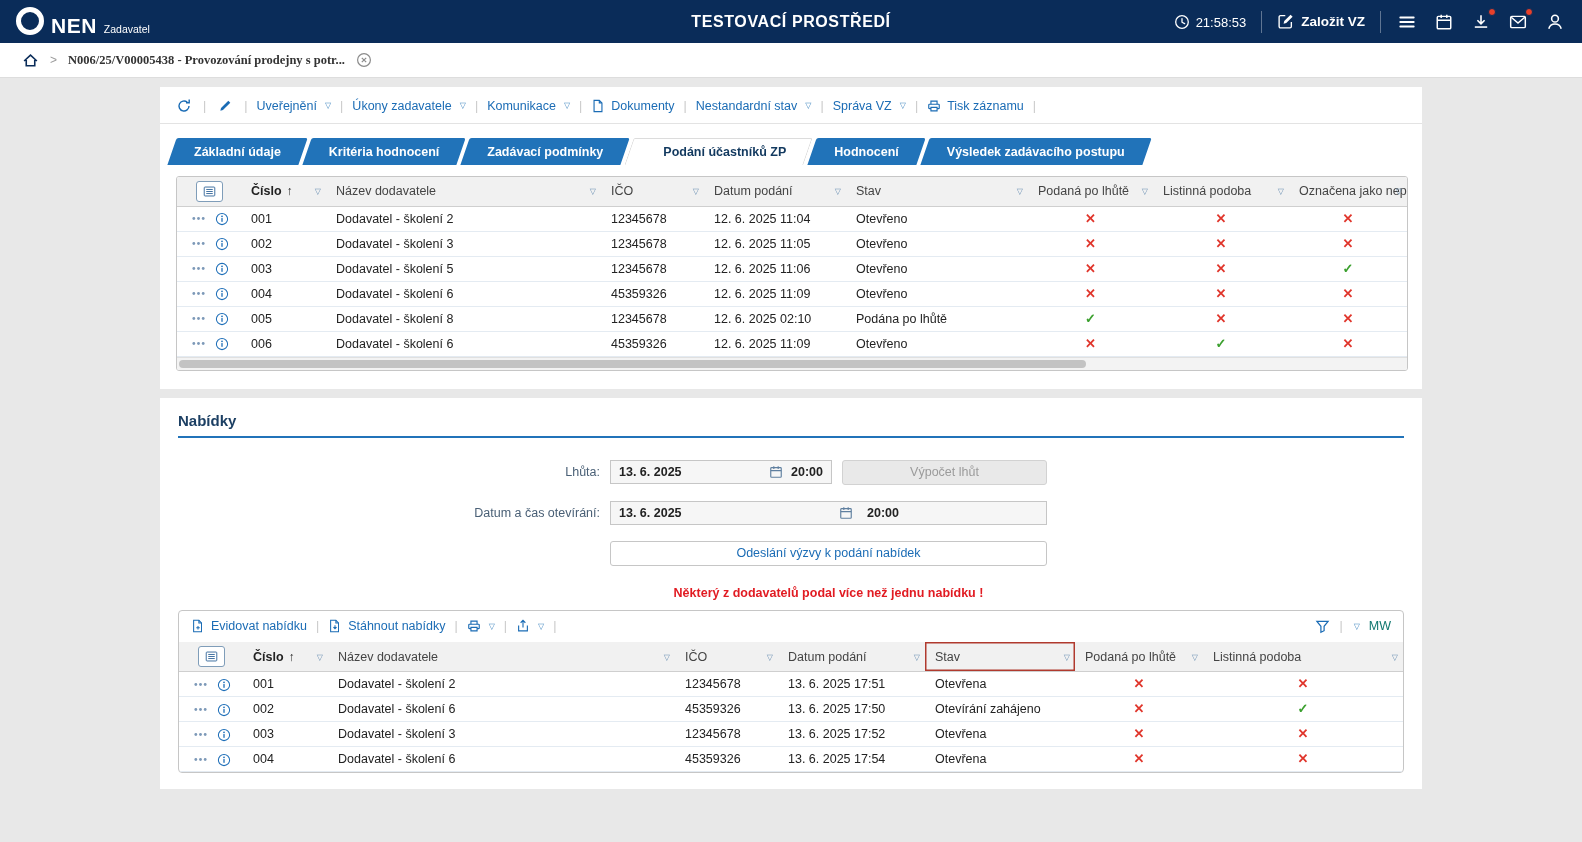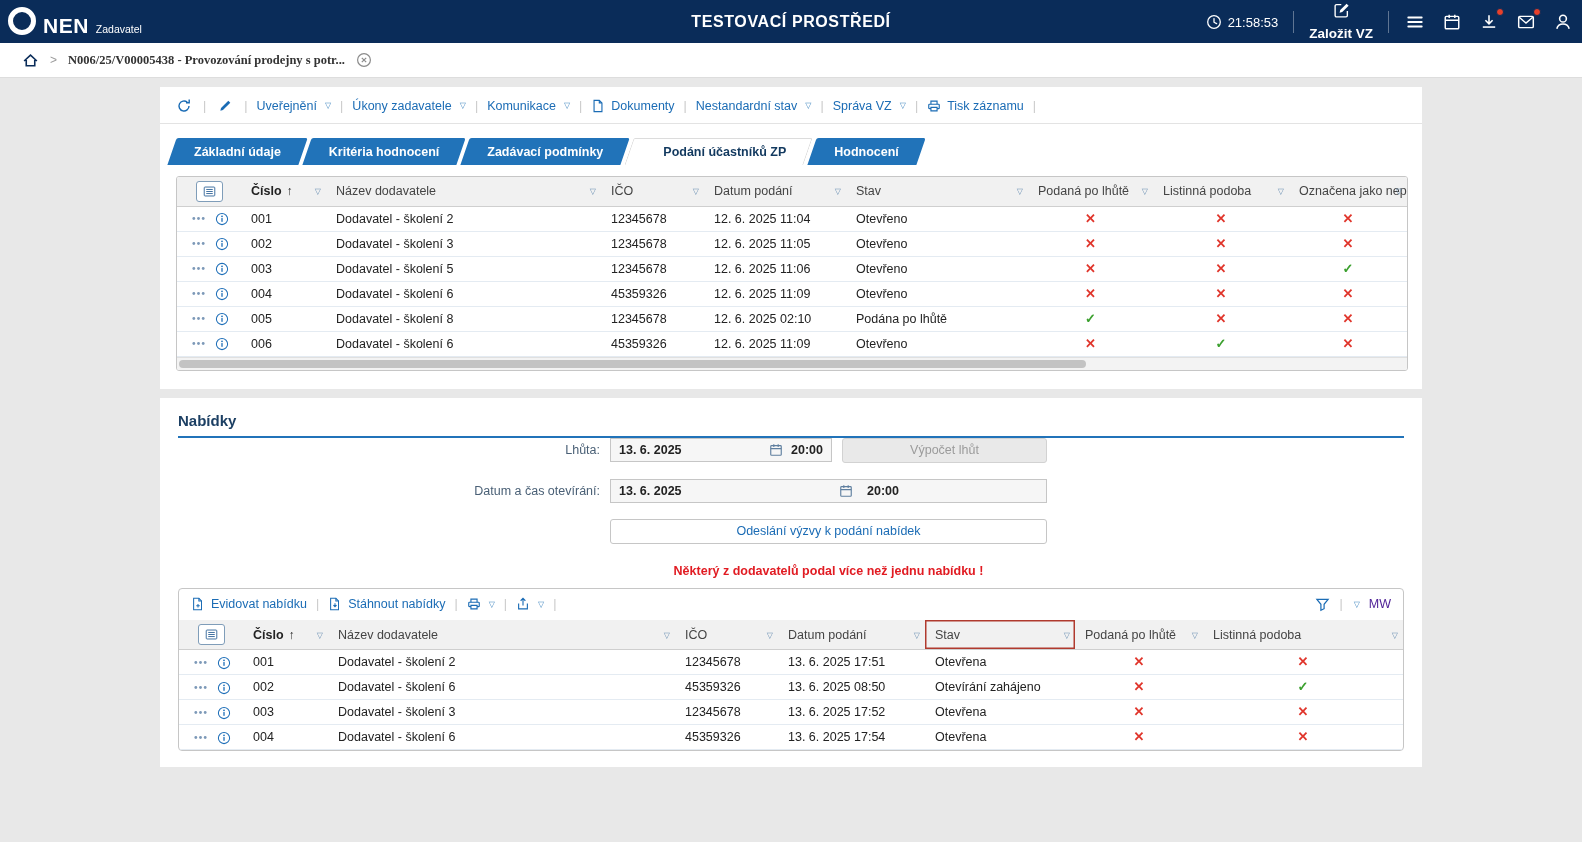--- a/index.html
+++ b/index.html
@@ -7,40 +7,40 @@
   body {
     width:1582px; height:842px; overflow:hidden;
     background:#e8e8e8; color:#222;
     font-family:"Liberation Sans", sans-serif; font-size:12.5px;
   }
   .svgi { width:16px; height:16px; display:inline-block; vertical-align:middle; }
 
   
   .topbar {
     height:43px; background:#0a2c59; color:#fff;
-    display:flex; align-items:center; padding:0 8px; position:relative;
+    display:flex; align-items:center; padding:0 16px; position:relative;
   }
   .brand { display:flex; align-items:flex-end; gap:7px; }
   .logo-ring {
     width:28px; height:28px; border:5px solid #fff; border-radius:50%;
     display:inline-block; margin-bottom:1px; background:transparent;
   }
   .brand-text { font-size:21px; font-weight:bold; letter-spacing:.5px; line-height:1; }
   .brand-sub  { font-size:10.5px; margin-bottom:1px; }
   .env-title {
     position:absolute; left:50%; transform:translateX(-50%);
     font-weight:bold; font-size:16px; letter-spacing:.6px;
   }
   .top-right { margin-left:auto; display:flex; align-items:center; gap:15px; }
   .vdiv { width:1px; height:22px; background:rgba(255,255,255,.35); }
   .time-wrap { display:flex; align-items:flex-end; gap:6px; font-size:13px; }
   .create-vz {
     display:flex; align-items:center; gap:7px; background:none; border:none;
     color:#fff; font-weight:bold; font-size:13.5px; cursor:pointer;
-    font-family:inherit; padding:0;flex-direction:column;
+    font-family:inherit; padding:0;
   }
   .create-vz .svgi { width:17px; height:17px; }
   .top-icon {
     position:relative; background:none; border:none; color:#fff; padding:0;
     width:22px; height:22px; cursor:pointer;
   }
   .top-icon .svgi { width:18px; height:18px; }
   .badge {
     position:absolute; top:-3px; right:-4px; width:8px; height:8px;
     border-radius:50%; background:#e8402a; border:1px solid #0a2c59;
@@ -137,21 +137,21 @@
   .mark { font-weight:bold; font-size:13px; }
   .mark.cross { color:#e0352b; }
   .mark.check { color:#3ba02e; }
 
   .hscroll { height:13px; background:#f3f3f3; border-top:1px solid #e0e0e0; padding:2px; }
   .hthumb { height:8px; width:74%; background:#c3c3c3; border-radius:4px; }
 
   
   .sec-title { margin:0 0 0 18px; font-size:15px; font-weight:bold; color:#1c3f63; }
   .sec-rule { height:2px; background:#2173b9; margin:7px 18px 0; }
-  .form { }
+  .form { margin-top:22px; }
   .frow { display:flex; align-items:center; margin-bottom:16px; }
   .flabel { width:440px; text-align:right; margin-right:10px; color:#4a6076; font-size:12.5px; }
   .field {
     display:flex; align-items:center; height:24px; border:1px solid #c6c6c6;
     background:#f6f6f6; padding:0 8px; font-weight:bold; color:#222; font-size:12.5px;
   }
   .field .cal { color:#5f7f9f; margin:0 8px; width:14px; height:14px; flex:none; }
   .f-deadline { width:222px; }
   .f-deadline .fdate { flex:1; }
   .f-opening { width:437px; }
@@ -167,21 +167,21 @@
     border-radius:3px; color:#1b6cb5; font-size:12.5px; cursor:pointer; font-family:inherit;
   }
   .warn-row { margin-top:20px; margin-bottom:10px; }
   .warning { width:437px; text-align:center; color:#e11b22; font-weight:bold; font-size:12.5px; }
 
   
   .sub-title { margin:24px 0 12px 18px; font-size:14px; font-weight:bold; color:#222; }
   .box2 { margin:0 18px; border:1px solid #c6c6c6; border-radius:4px; overflow:hidden; background:#fff; }
   .box2-toolbar { display:flex; align-items:center; gap:9px; padding:8px 12px; }
   .box2-toolbar .spacer { flex:1; }
-  .mw { color:#4c1d95; cursor:pointer; font-size:12.5px; }
+  .mw { color:#0f766e; cursor:pointer; font-size:12.5px; }
   .funnel-btn { background:none; border:none; padding:0; color:#1b6cb5; cursor:pointer; }
   .funnel-btn .svgi { width:15px; height:15px; }
 </style>
 </head>
 <body>
 
 <svg width="0" height="0" style="position:absolute" aria-hidden="true">
   <defs>
     <symbol id="i-clock" viewBox="0 0 16 16">
         <circle cx="8" cy="8" r="6.3" fill="none" stroke="currentColor" stroke-width="1.3"></circle>
@@ -412,20 +412,24 @@
           <span class="tab-label">Zadávací podmínky</span>
         </li>
         <li class="tab active">
           <span class="tab-bg"></span>
           <span class="tab-label">Podání účastníků ZP</span>
         </li>
         <li class="tab">
           <span class="tab-bg"></span>
           <span class="tab-label">Hodnocení</span>
         </li>
+        <li class="tab">
+          <span class="tab-bg"></span>
+          <span class="tab-label">Výsledek zadávacího postupu</span>
+        </li>
       </ul>
   </div>
 
   <div class="tablebox">
     <table class="grid t1">
       <colgroup>
         <col style="width:64px">
           <col style="width:85px">
           <col style="width:275px">
           <col style="width:103px">
@@ -686,21 +690,21 @@
           </tr>
           <tr class="row">
             <td class="td-actions"><button class="rowbtn"><svg class="svgi">
                   <use href="#i-dots"></use>
                 </svg></button><button class="rowbtn info"><svg class="svgi">
                   <use href="#i-info"></use>
                 </svg></button></td>
             <td>002</td>
             <td>Dodavatel - školení 6</td>
             <td>45359326</td>
-            <td>13. 6. 2025 08:50</td>
+            <td>13. 6. 2025 17:50</td>
             <td>Otevírání zahájeno</td>
             <td class="td-bool"><span class="mark cross">✕</span></td>
             <td class="td-bool"><span class="mark check">✓</span></td>
           </tr>
           <tr class="row">
             <td class="td-actions"><button class="rowbtn"><svg class="svgi">
                   <use href="#i-dots"></use>
                 </svg></button><button class="rowbtn info"><svg class="svgi">
                   <use href="#i-info"></use>
                 </svg></button></td>

